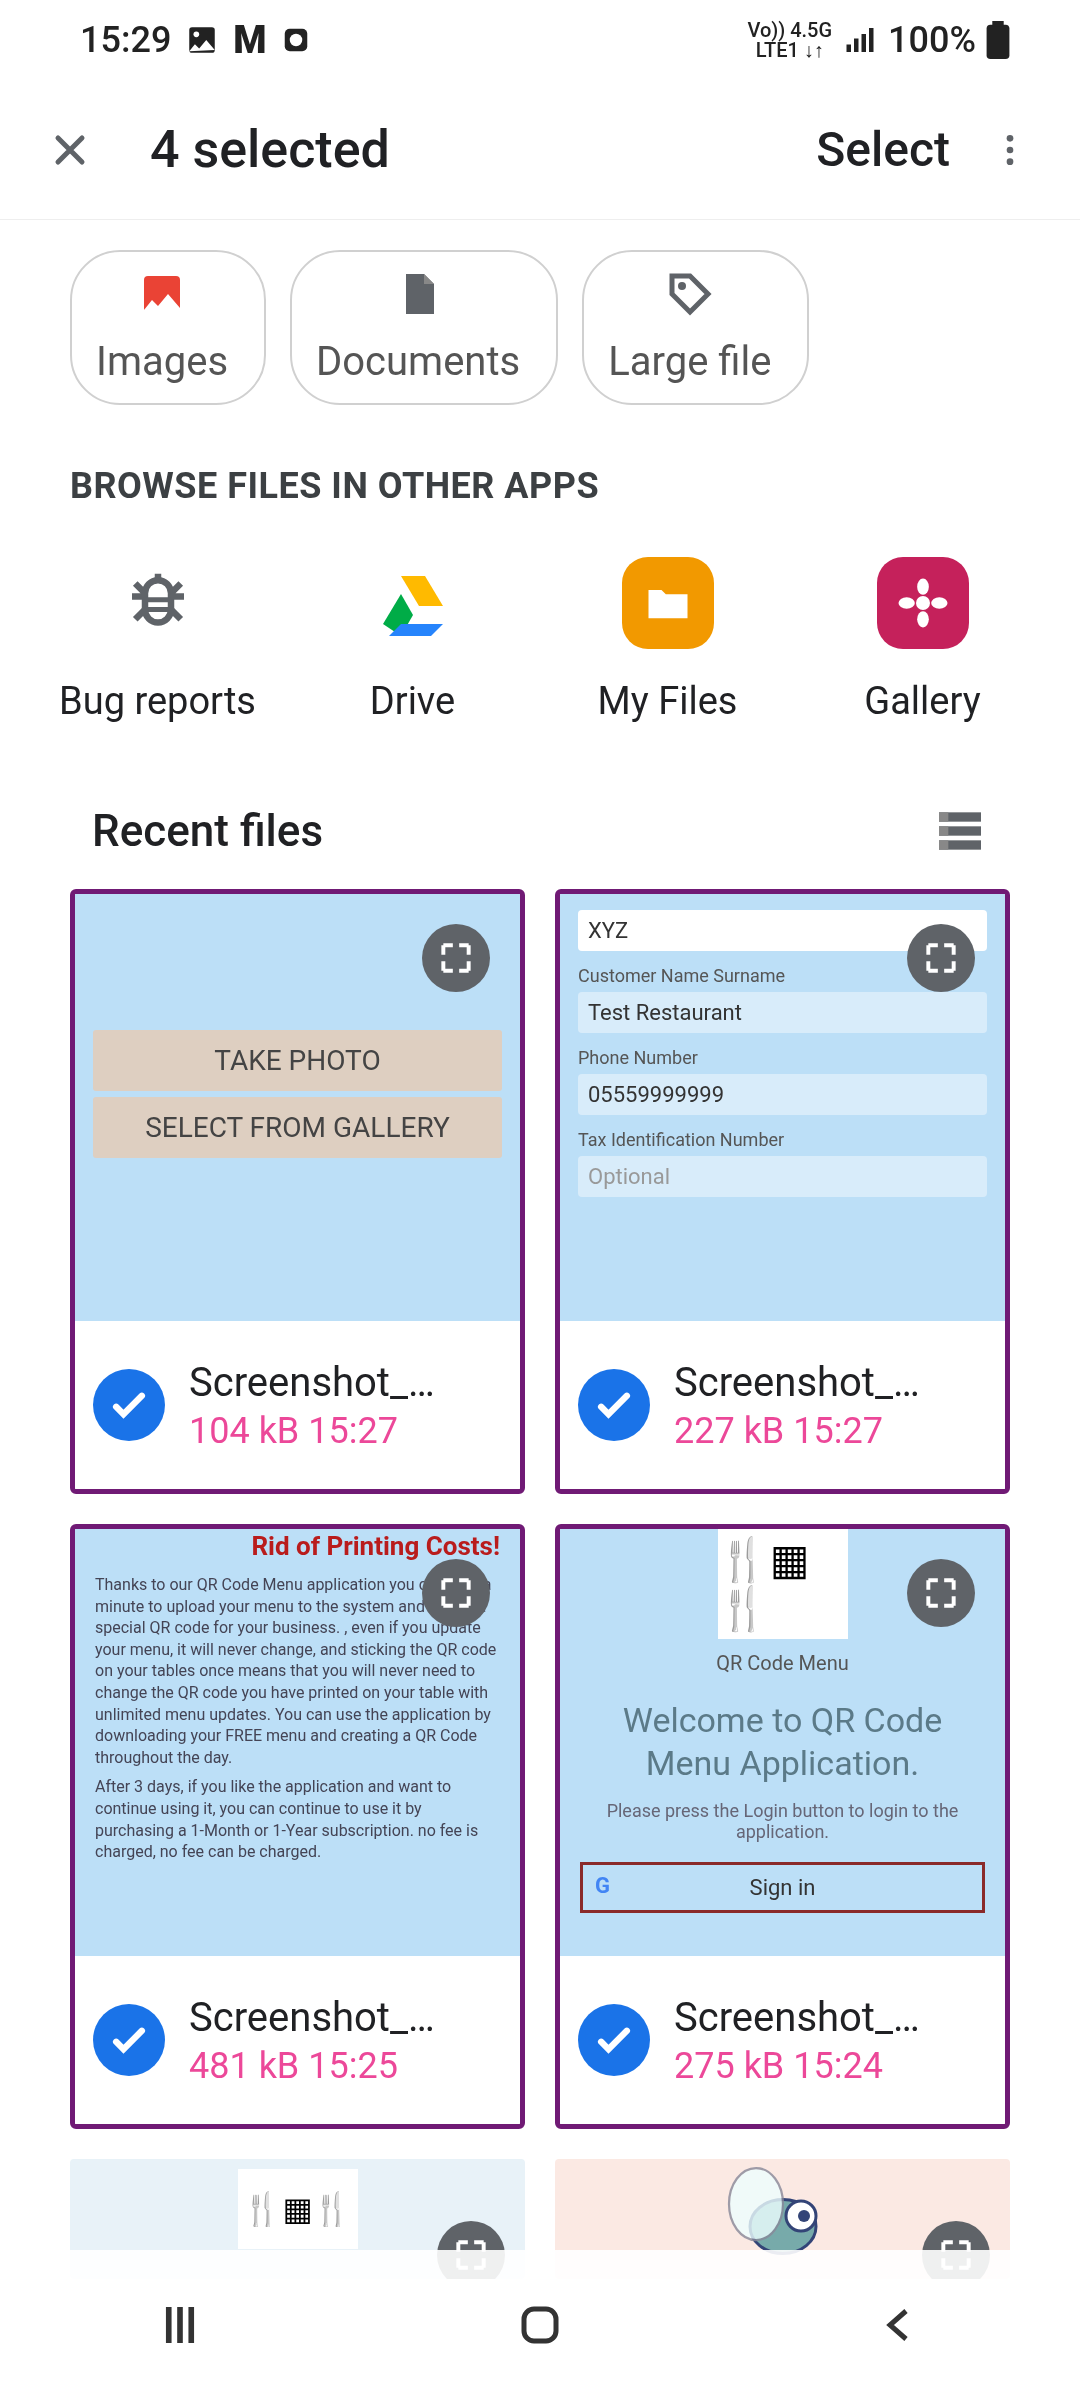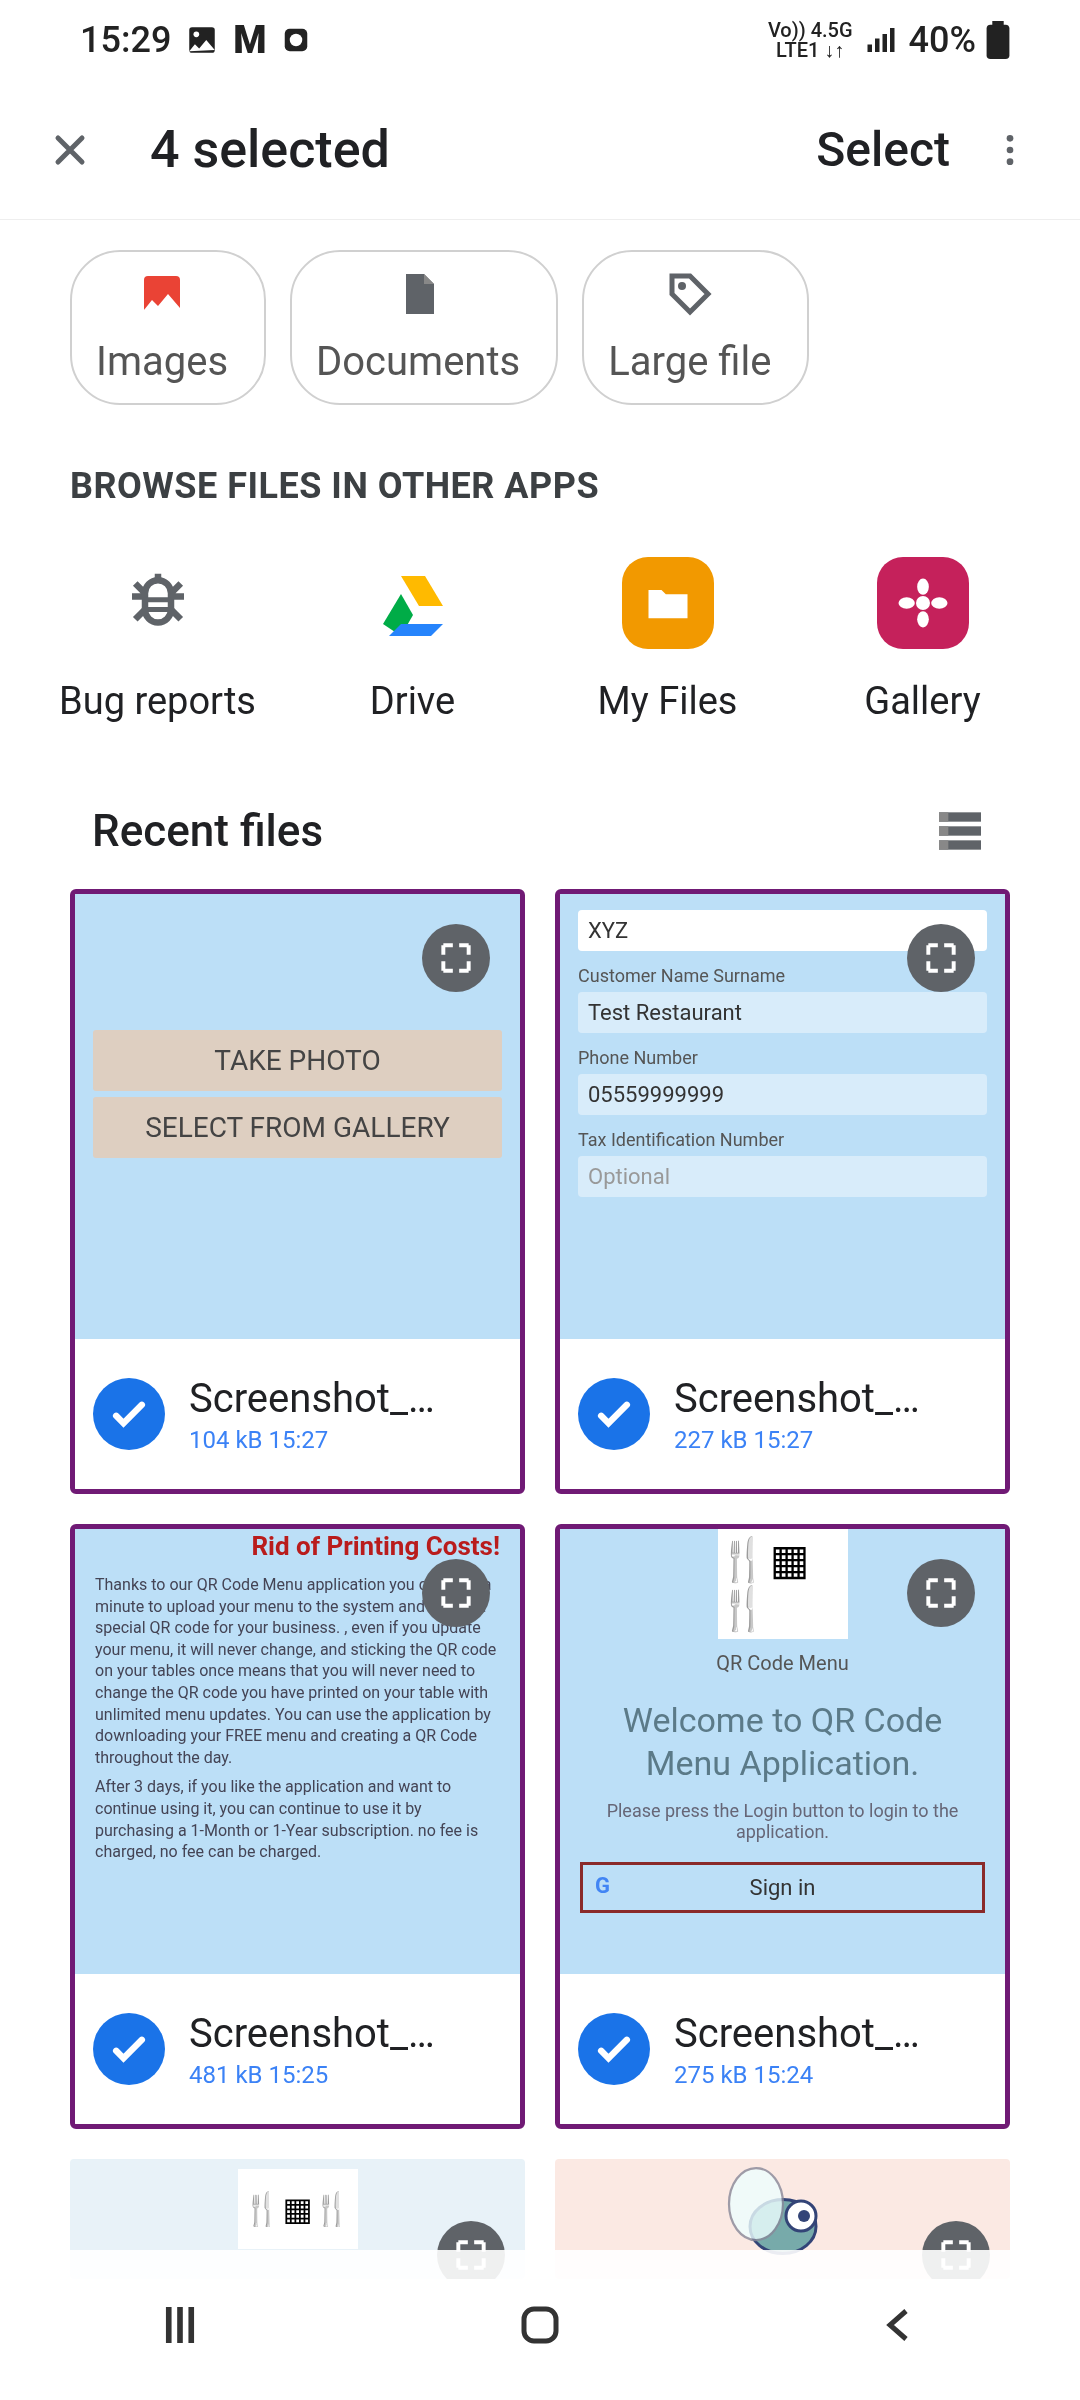--- a/index.html
+++ b/index.html
@@ -29,25 +29,25 @@
   .app-label { font-size: 38px; color: #202124; white-space: nowrap; }
 
   .recent-header { display: flex; align-items: center; justify-content: space-between; padding: 20px 92px 30px; }
   .recent-title { font-size: 44px; font-weight: 500; color: #202124; }
   .view-toggle { width: 56px; height: 56px; color: #5f6368; }
 
   .grid { display: grid; grid-template-columns: 1fr 1fr; gap: 30px; padding: 0 70px; }
   .card { border: 5px solid #701a75; border-radius: 6px; overflow: hidden; display: flex; flex-direction: column; height: 605px; }
   .thumb { flex: 1; background: #bcdff7; position: relative; overflow: hidden; }
   .expand { position: absolute; top: 30px; right: 30px; width: 68px; height: 68px; border-radius: 50%; background: #5f6368; display: flex; align-items: center; justify-content: center; }
-  .info { height: 150px; background: #fff; display: flex; align-items: center; gap: 24px; padding: 0 18px; }
+  .info { height: 168px; background: #fff; display: flex; align-items: center; gap: 24px; padding: 0 18px; }
   .check { width: 72px; height: 72px; border-radius: 50%; background: #1a73e8; display: flex; align-items: center; justify-content: center; flex-shrink: 0; }
   .meta { display: flex; flex-direction: column; gap: 4px; overflow: hidden; }
   .fname { font-size: 40px; color: #202124; white-space: nowrap; overflow: hidden; text-overflow: ellipsis; }
-  .fsub { font-size: 24px; color: #3b82f6; }
+  .fsub { font-size: 36px; color: #ec4899; }
 
   .thumb-btn { background: #decfc1; color: #444; font-size: 28px; padding: 14px 0; text-align: center; margin: 6px 18px; border-radius: 3px; }
   .thumb1-inner { padding-top: 130px; }
   .thumb2-inner { padding: 10px 18px; font-size: 18px; color: #444; }
   .tfield { background: #d8ecfa; border-radius: 4px; padding: 8px 10px; margin: 6px 0 14px; font-size: 22px; color: #333; }
   .tlabel { font-size: 18px; color: #555; }
   .thumb3-inner { padding: 0 20px; font-size: 16px; color: #445; line-height: 1.35; }
   .thumb3-title { font-size: 26px; color: #b91c1c; text-align: right; font-weight: 700; margin-bottom: 10px; }
   .thumb4-inner { display:flex; flex-direction:column; align-items:center; padding: 0 20px; }
   .qr-box { width:130px; height:110px; background:#fff; display:flex; align-items:center; justify-content:center; font-size:42px; }
@@ -88,21 +88,21 @@
   <div class="status-right">
     <span style="font-size:20px;line-height:1;text-align:center;">
       <span>Vo)) 4.5G</span><br>
       <span>LTE1 ↓↑</span>
     </span>
     <span class="status-ico">
         <svg width="36" height="36" viewBox="0 0 24 24">
           <path d="M3 20h3v-5H3zm5 0h3v-9H8zm5 0h3V8h-3zm5 0h3V4h-3z" fill="#222"></path>
         </svg>
       </span>
-    <span>40%</span>
+    <span>100%</span>
     <span class="status-ico">
         <svg width="24" height="38" viewBox="0 0 12 20">
           <rect x="0" y="2" width="12" height="18" rx="2" fill="#222"></rect>
           <rect x="3" y="0" width="6" height="3" fill="#222"></rect>
         </svg>
       </span>
   </div>
 </div>
 
 <div class="app-bar">

